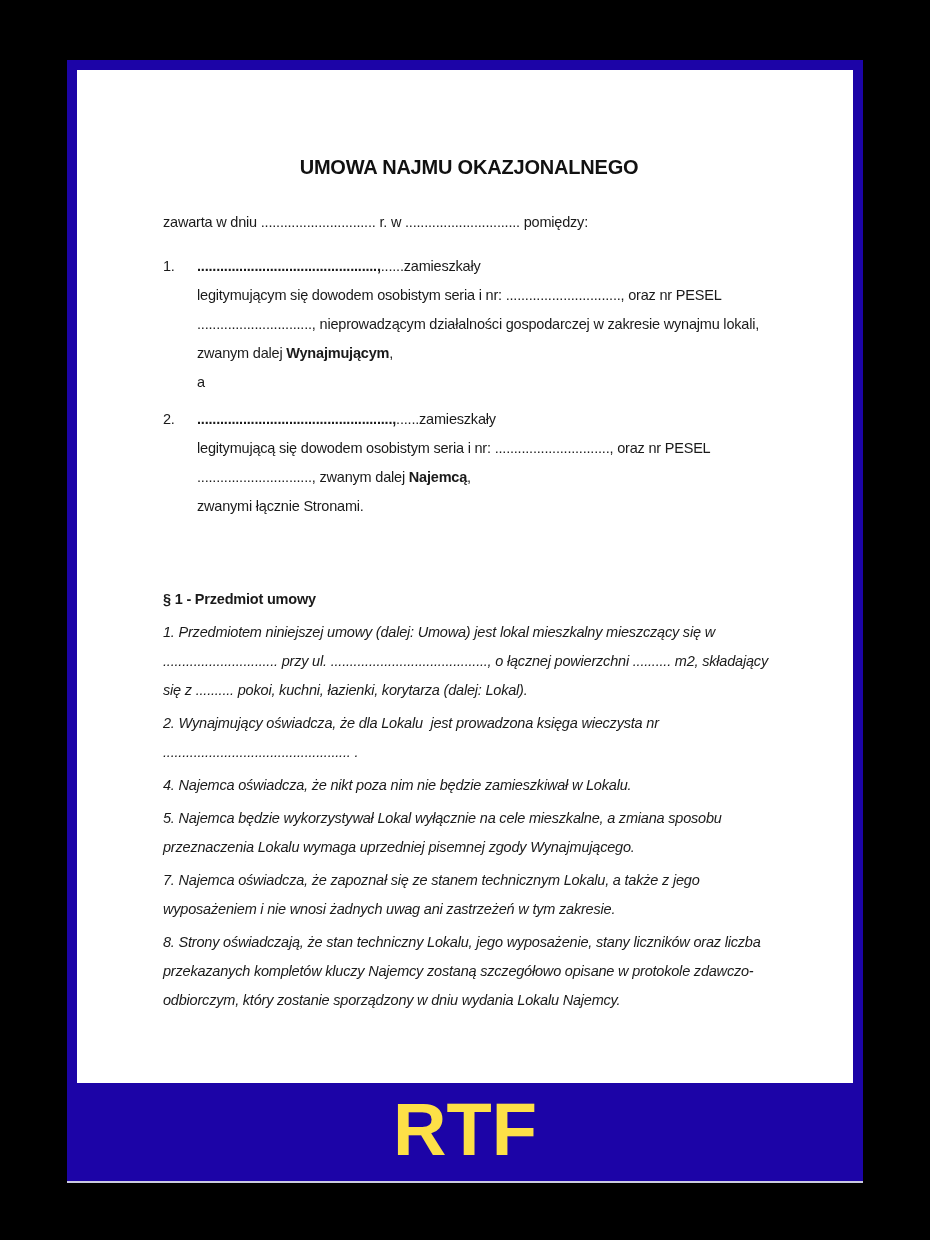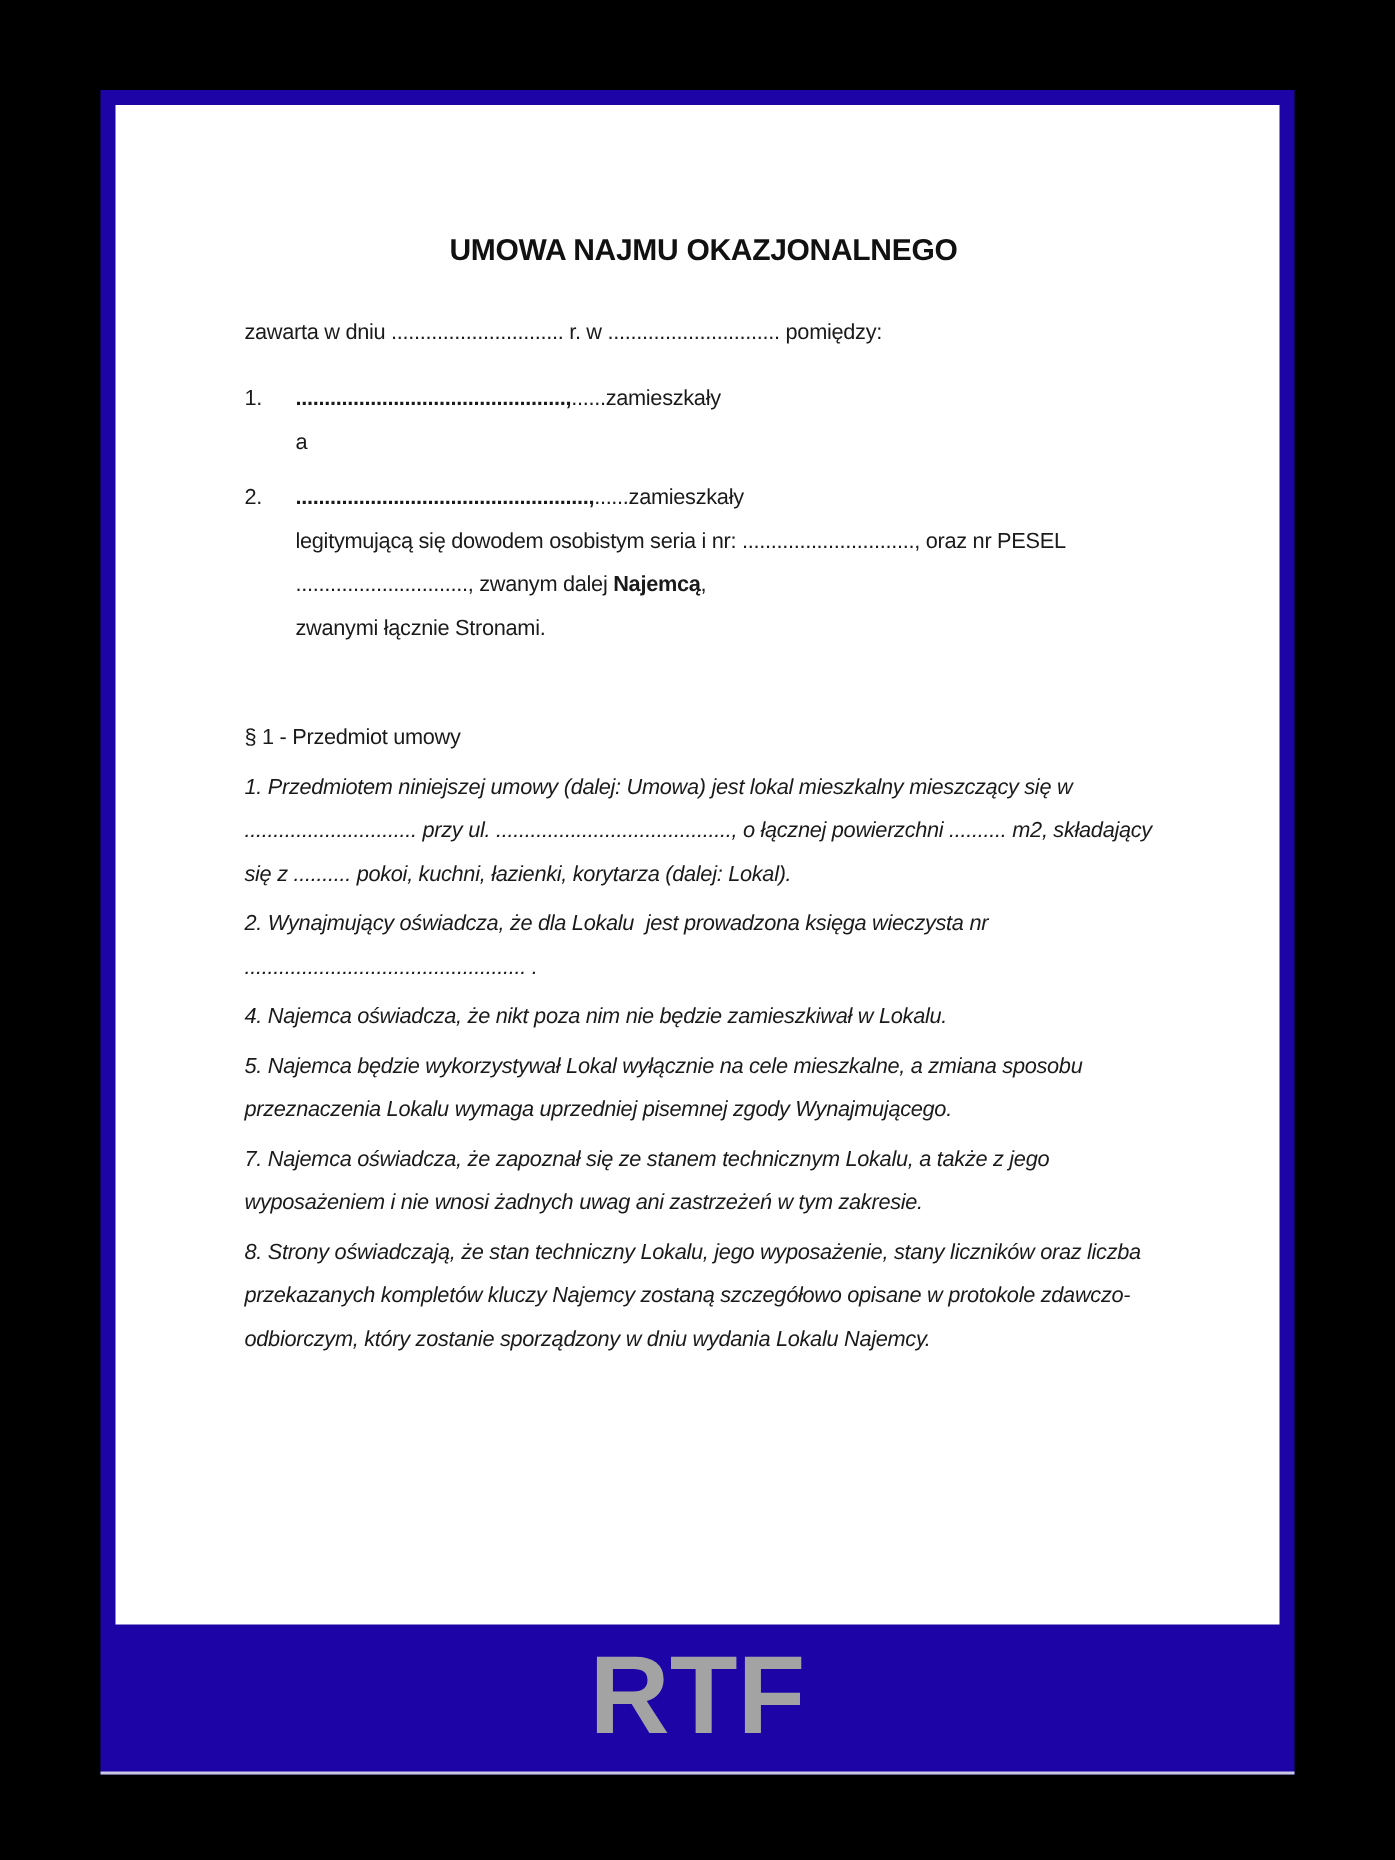--- a/index.html
+++ b/index.html
@@ -47,37 +47,37 @@
   }
   .party-item {
     display: grid;
     grid-template-columns: 34px 1fr;
   }
   .party-item + .party-item { margin-top: 8px; }
   .party-num { grid-column: 1; }
   .party-body { grid-column: 2; }
   .party-body p { margin: 0; white-space: pre-wrap; }
   .dots-bold { font-weight: bold; }
-  .section-heading { margin-top: 44px; }
+  .section-heading { margin-top: 64px; font-weight: bold; }
   .para {
     margin-top: 4px;
     white-space: pre-wrap;
     font-style: italic;
   }
   .para:first-of-type { margin-top: 5px; }
   .banner {
     position: absolute;
     left: 0; bottom: 0;
     width: 100%; height: 98px;
     display: flex;
     align-items: center;
     justify-content: center;
   }
   .banner-label {
-    color: #a3a3a3;
+    color: #fde047;
     font-size: 74px;
     font-weight: bold;
     line-height: 74px;
     letter-spacing: 0px;
     transform: translateY(-2px);
   }
 </style>
 </head>
 <body>
 
@@ -87,20 +87,21 @@
 
       <h1 class="doc-title">UMOWA NAJMU OKAZJONALNEGO</h1>
 
       <p class="intro">zawarta w dniu .............................. r. w .............................. pomiędzy:</p>
 
       <ol class="party-list">
         <li class="party-item">
           <span class="party-num">1.</span>
           <div class="party-body">
             <p><span class="dots-bold">...............................................,</span><span>......zamieszkały</span></p>
+            <p><span>legitymującym się dowodem osobistym seria i nr: .............................., oraz nr PESEL .............................., nieprowadzącym działalności gospodarczej w zakresie wynajmu lokali, zwanym dalej </span><b>Wynajmującym</b><span>,</span></p>
             <p>a</p>
           </div>
         </li>
         <li class="party-item">
           <span class="party-num">2.</span>
           <div class="party-body">
             <p><span class="dots-bold">...................................................,</span><span>......zamieszkały</span></p>
             <p><span>legitymującą się dowodem osobistym seria i nr: .............................., oraz nr PESEL .............................., zwanym dalej </span><b>Najemcą</b><span>,</span></p>
             <p>zwanymi łącznie Stronami.</p>
           </div>

